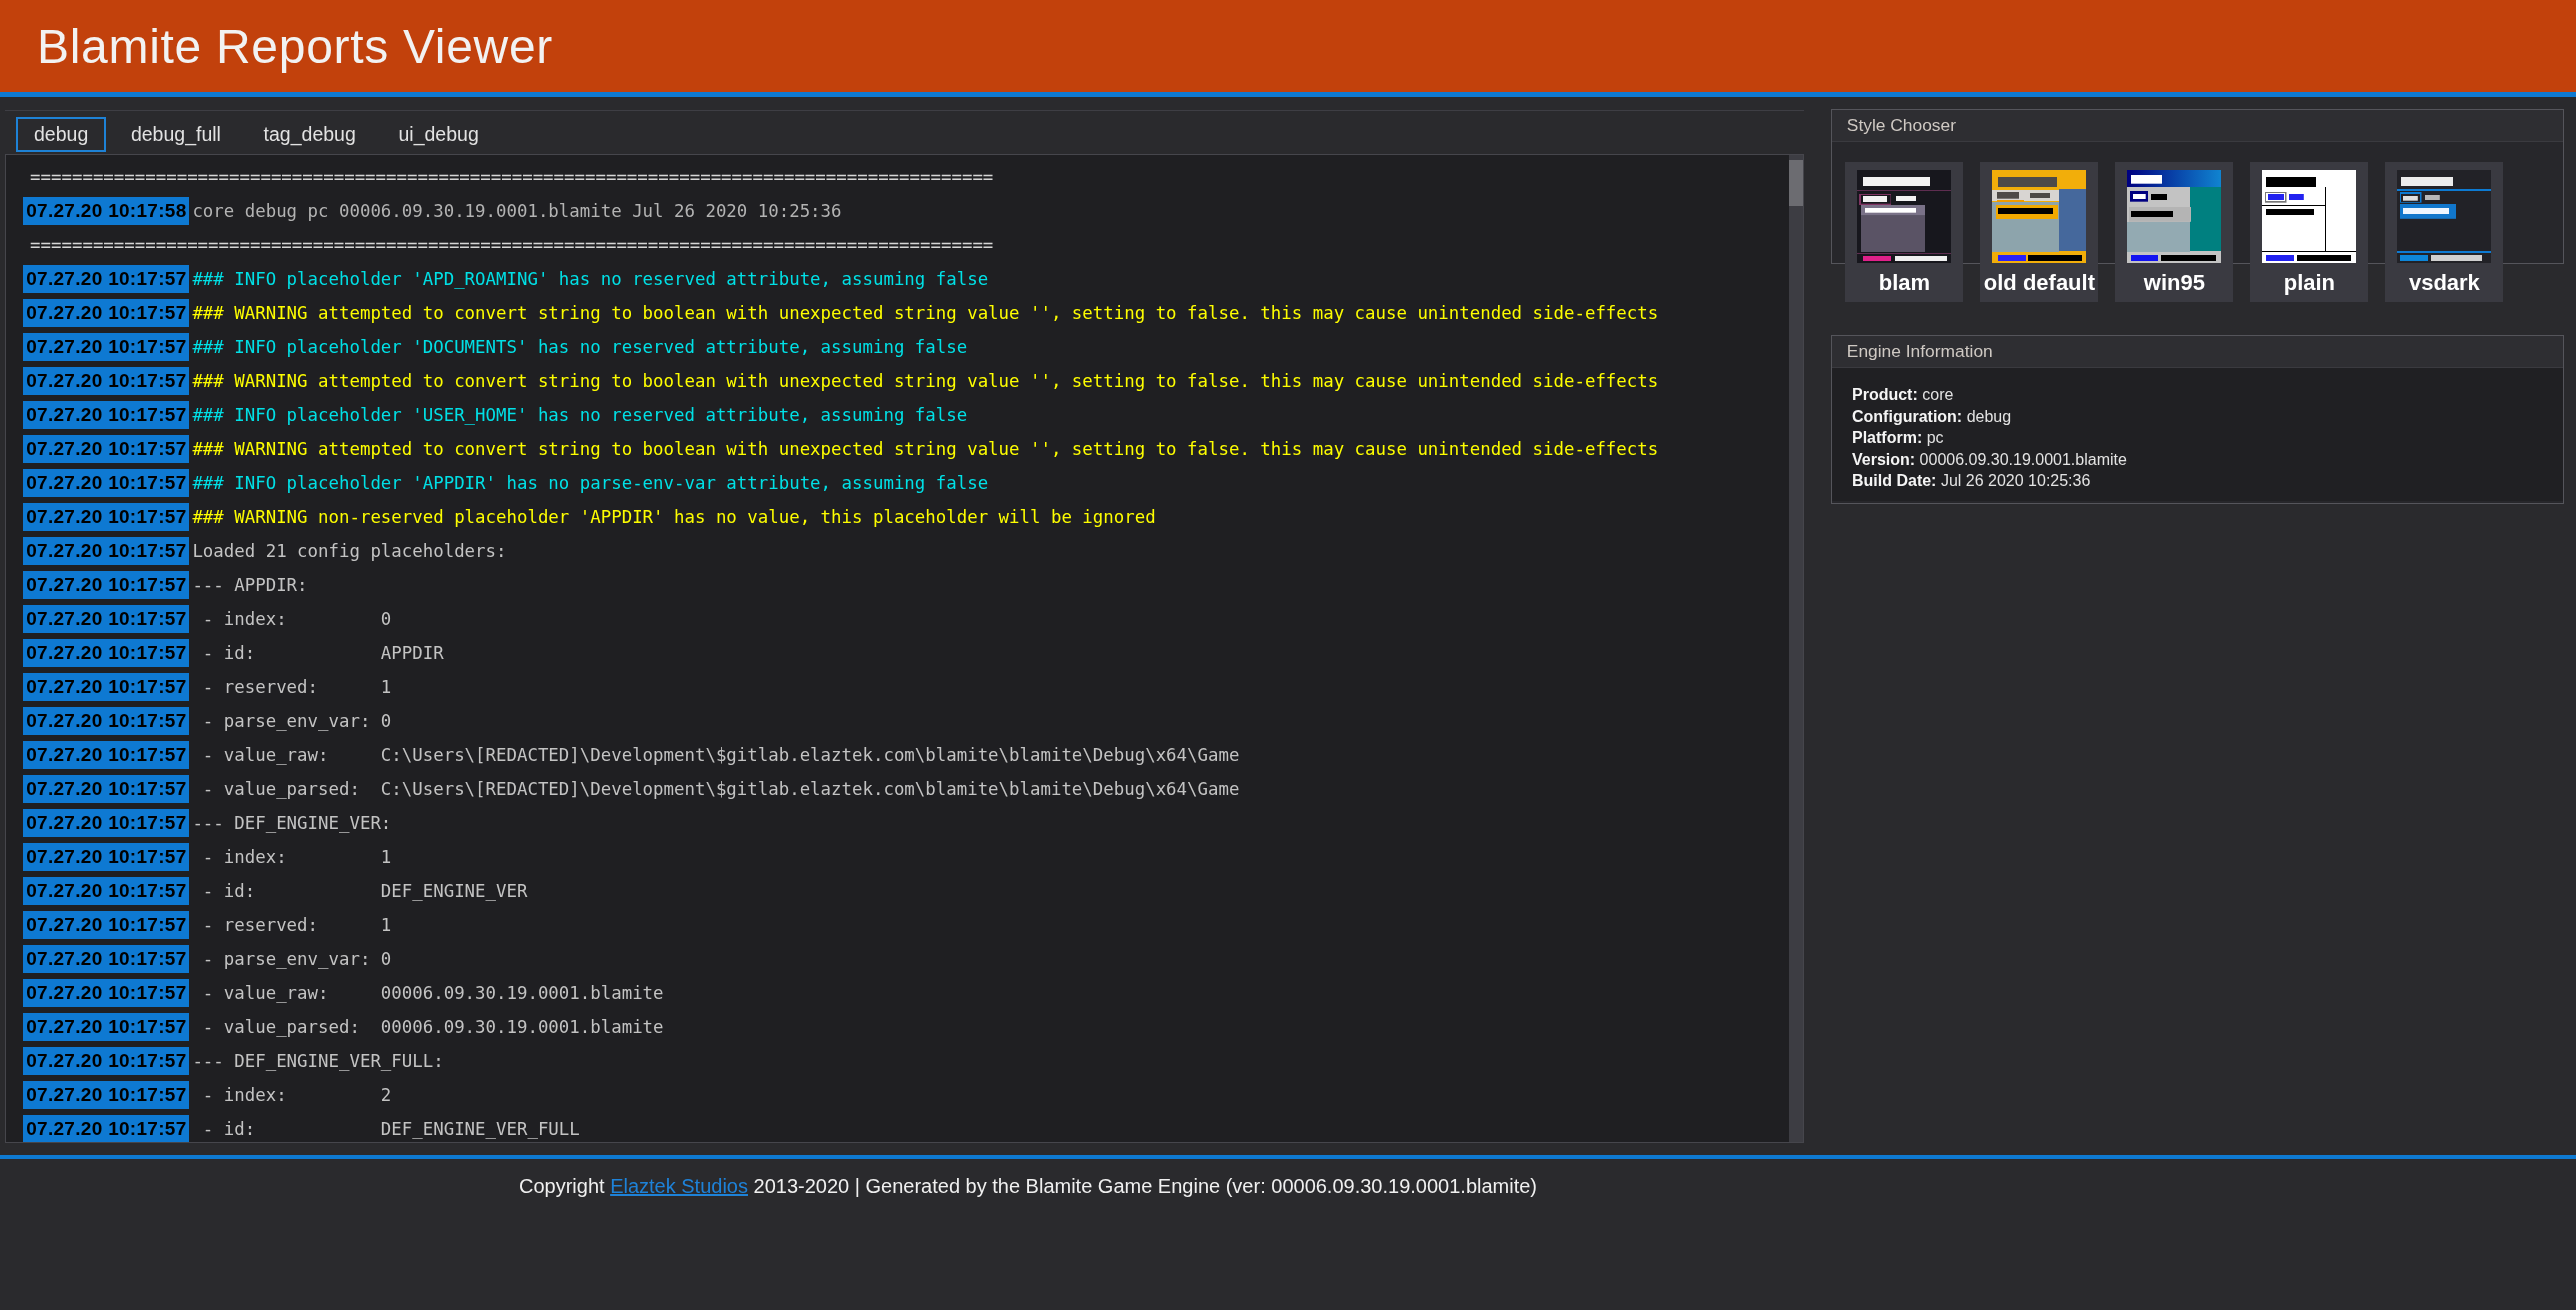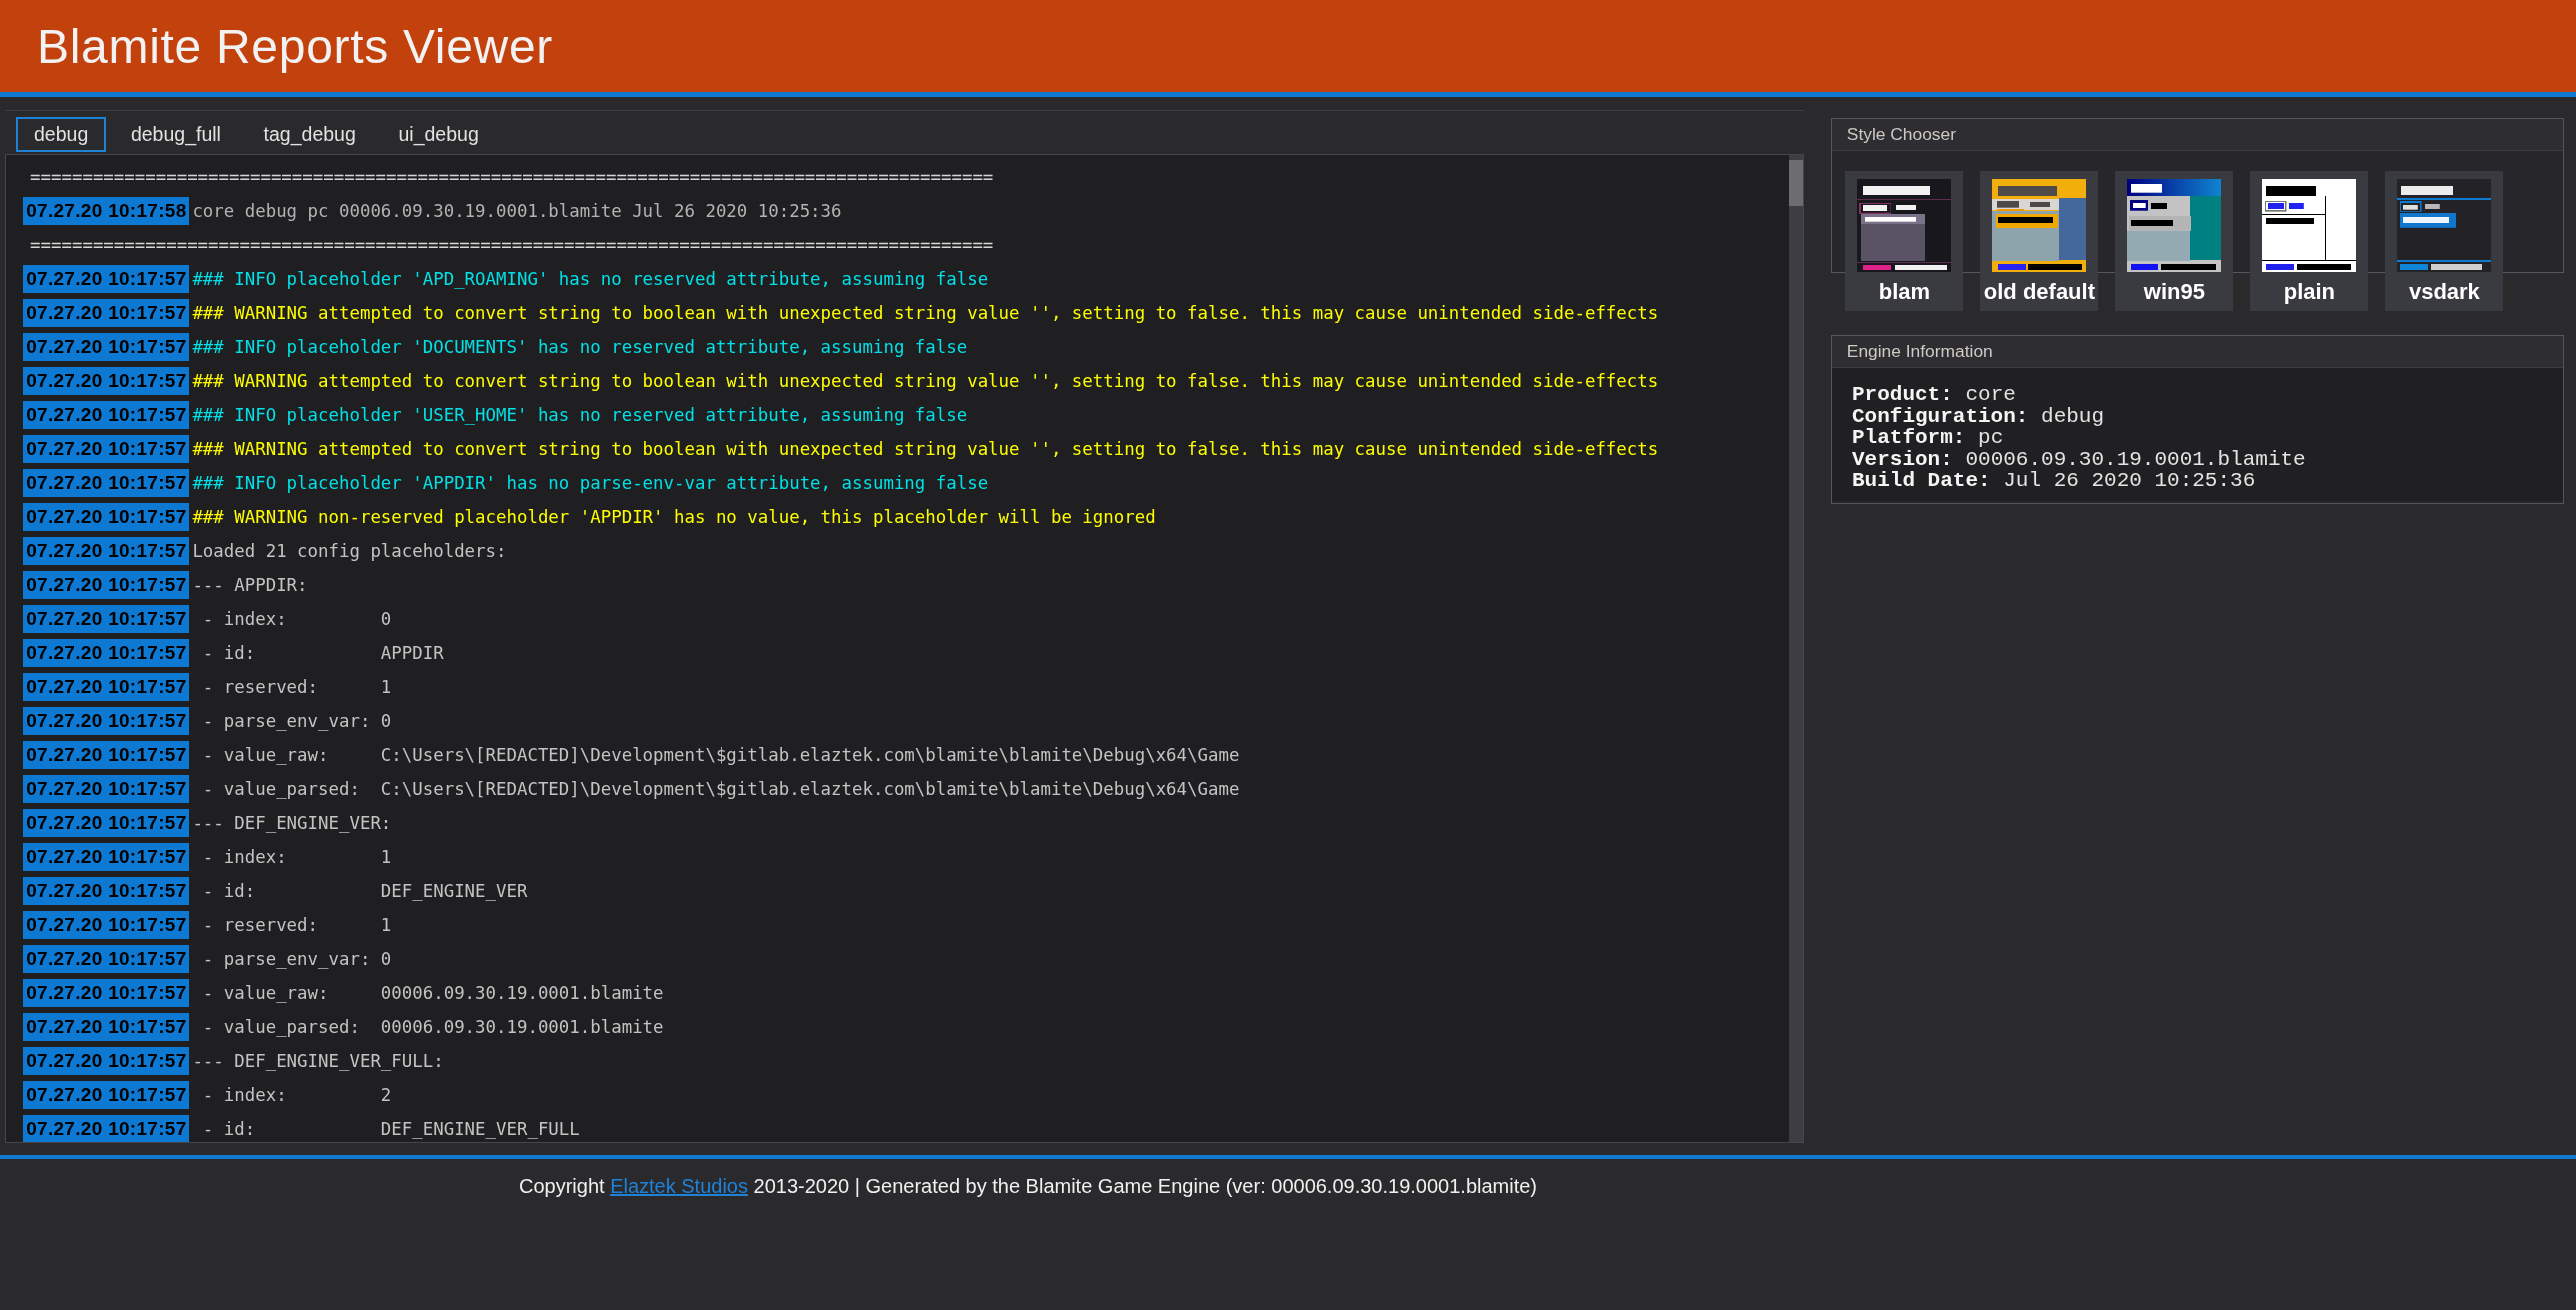--- a/index.html
+++ b/index.html
@@ -54,21 +54,21 @@
   .log-scrollbar {
     position:absolute; right:0; top:0; bottom:0; width:14.8px; background:#3d3d43;
   }
   .log-scroll-thumb { position:absolute; left:0; top:5.4px; width:14.8px; height:46px; background:#6c6c71; }
 
   
   .side-panel {
     position:absolute; left:1831px; width:733px;
     border:1.3px solid #55555b; background:#27272b;
   }
-  .panel-style-chooser { top:118px; height:155px; }
+  .panel-style-chooser { top:109px; height:155px; }
   .panel-engine-info   { top:335px; height:169px; }
   .panel-header {
     height:32px; background:#2e2e32; color:#cfc9c3; font-size:17.4px;
     display:flex; align-items:center; padding-left:14.8px;
     border-bottom:0.7px solid #3a3a3f;
   }
   .panel-body { position:relative; width:100%; }
   .panel-engine-info .panel-body { background:#202023; height:133px; padding:16px 0 0 20px; }
 
   .cards-row { display:flex; gap:17px; padding:20px 0 0 13.4px; }
@@ -144,21 +144,21 @@
     linear-gradient(#222227,#222227) 4px 23.5px / 19px 8px no-repeat,
     linear-gradient(#0d7ad2,#0d7ad2) 2.7px 22px / 21.5px 10.7px no-repeat,
     linear-gradient(#b8b8b8,#b8b8b8) 28px 25px / 14.8px 5.4px no-repeat,
     linear-gradient(#eef6ff,#eef6ff) 6px 38px / 46px 6px no-repeat,
     linear-gradient(#1177cc,#1177cc) 2.7px 34px / 56px 14.8px no-repeat,
     linear-gradient(#0d7ad2,#0d7ad2) 0px 81px / 94px 2px no-repeat,
     linear-gradient(#0e86d8,#0e86d8) 2.7px 85px / 28px 6px no-repeat,
     linear-gradient(#cfcfcf,#cfcfcf) 34px 85px / 51px 6px no-repeat,
     #222227; }
 
-  .engine-line { font-size:21px; line-height:21.5px; color:#e3e3e3;font-family:Liberation Mono, monospace; }
+  .engine-line { font-size:16px; line-height:21.5px; color:#e3e3e3; }
   .engine-line b { color:#f5f5f5; }
 
   
   .accent-bottom { position:absolute; left:0; top:1155px; width:2576px; height:4px; background:#0e7ad2; }
   .app-footer {
     position:absolute; left:0; top:1159px; width:2056px; height:151px;
     background:#2a2a2d; display:flex; justify-content:center;
   }
   .footer-text { margin-top:16px; font-size:20px; color:#f0f0f0; }
   .footer-link { color:#1e82d8; text-decoration:underline; cursor:pointer; }

